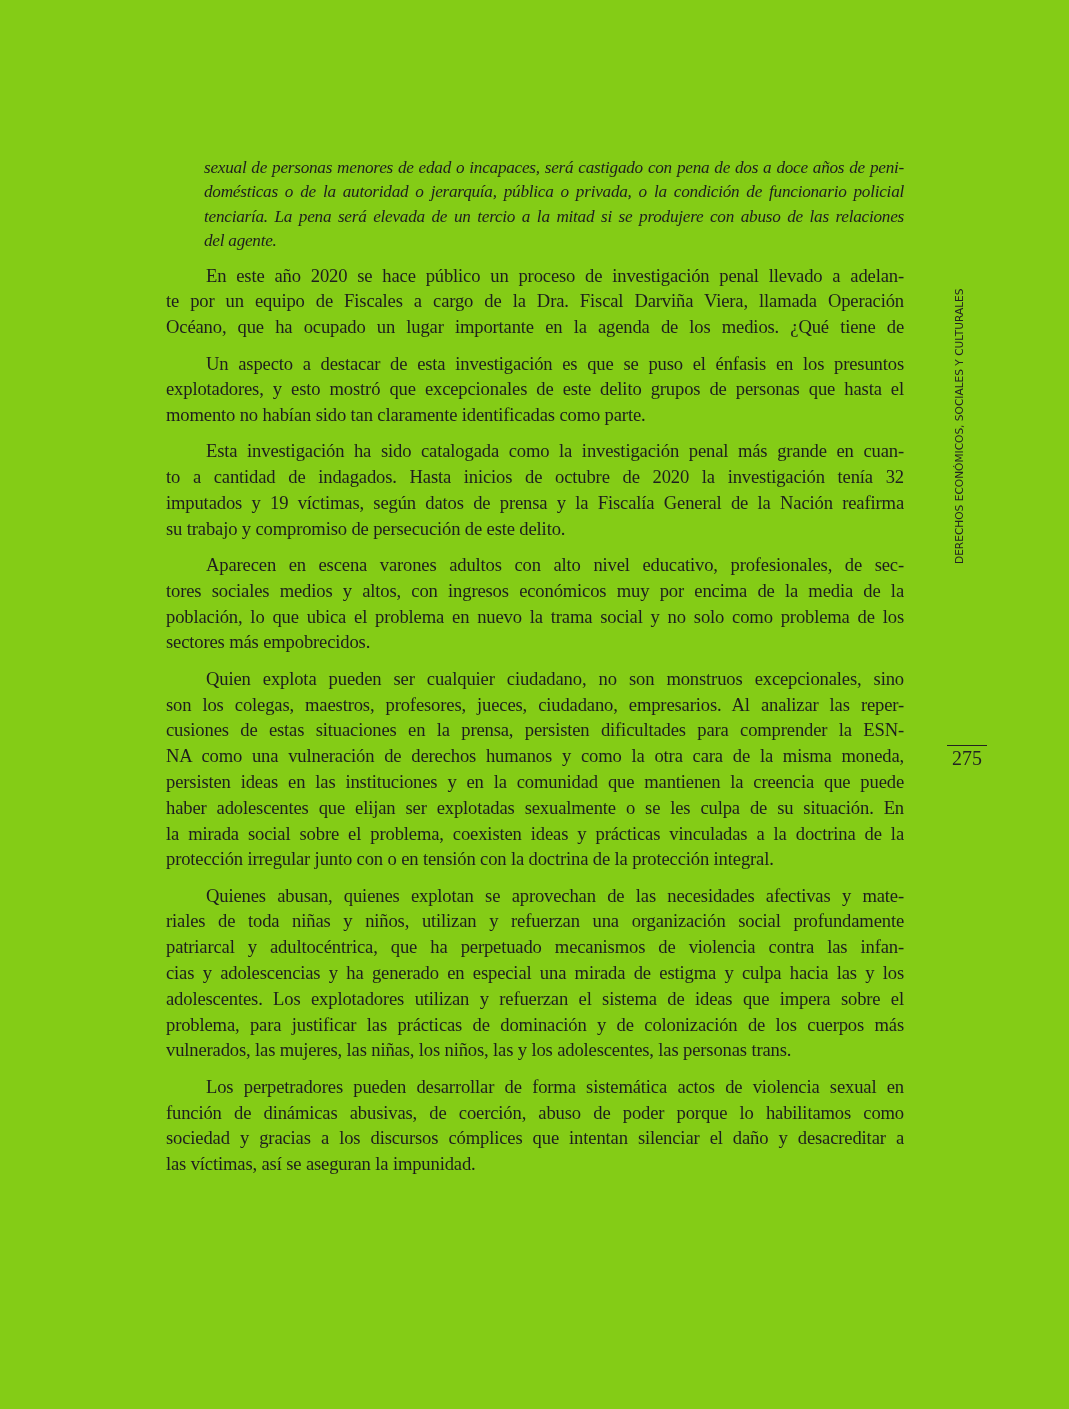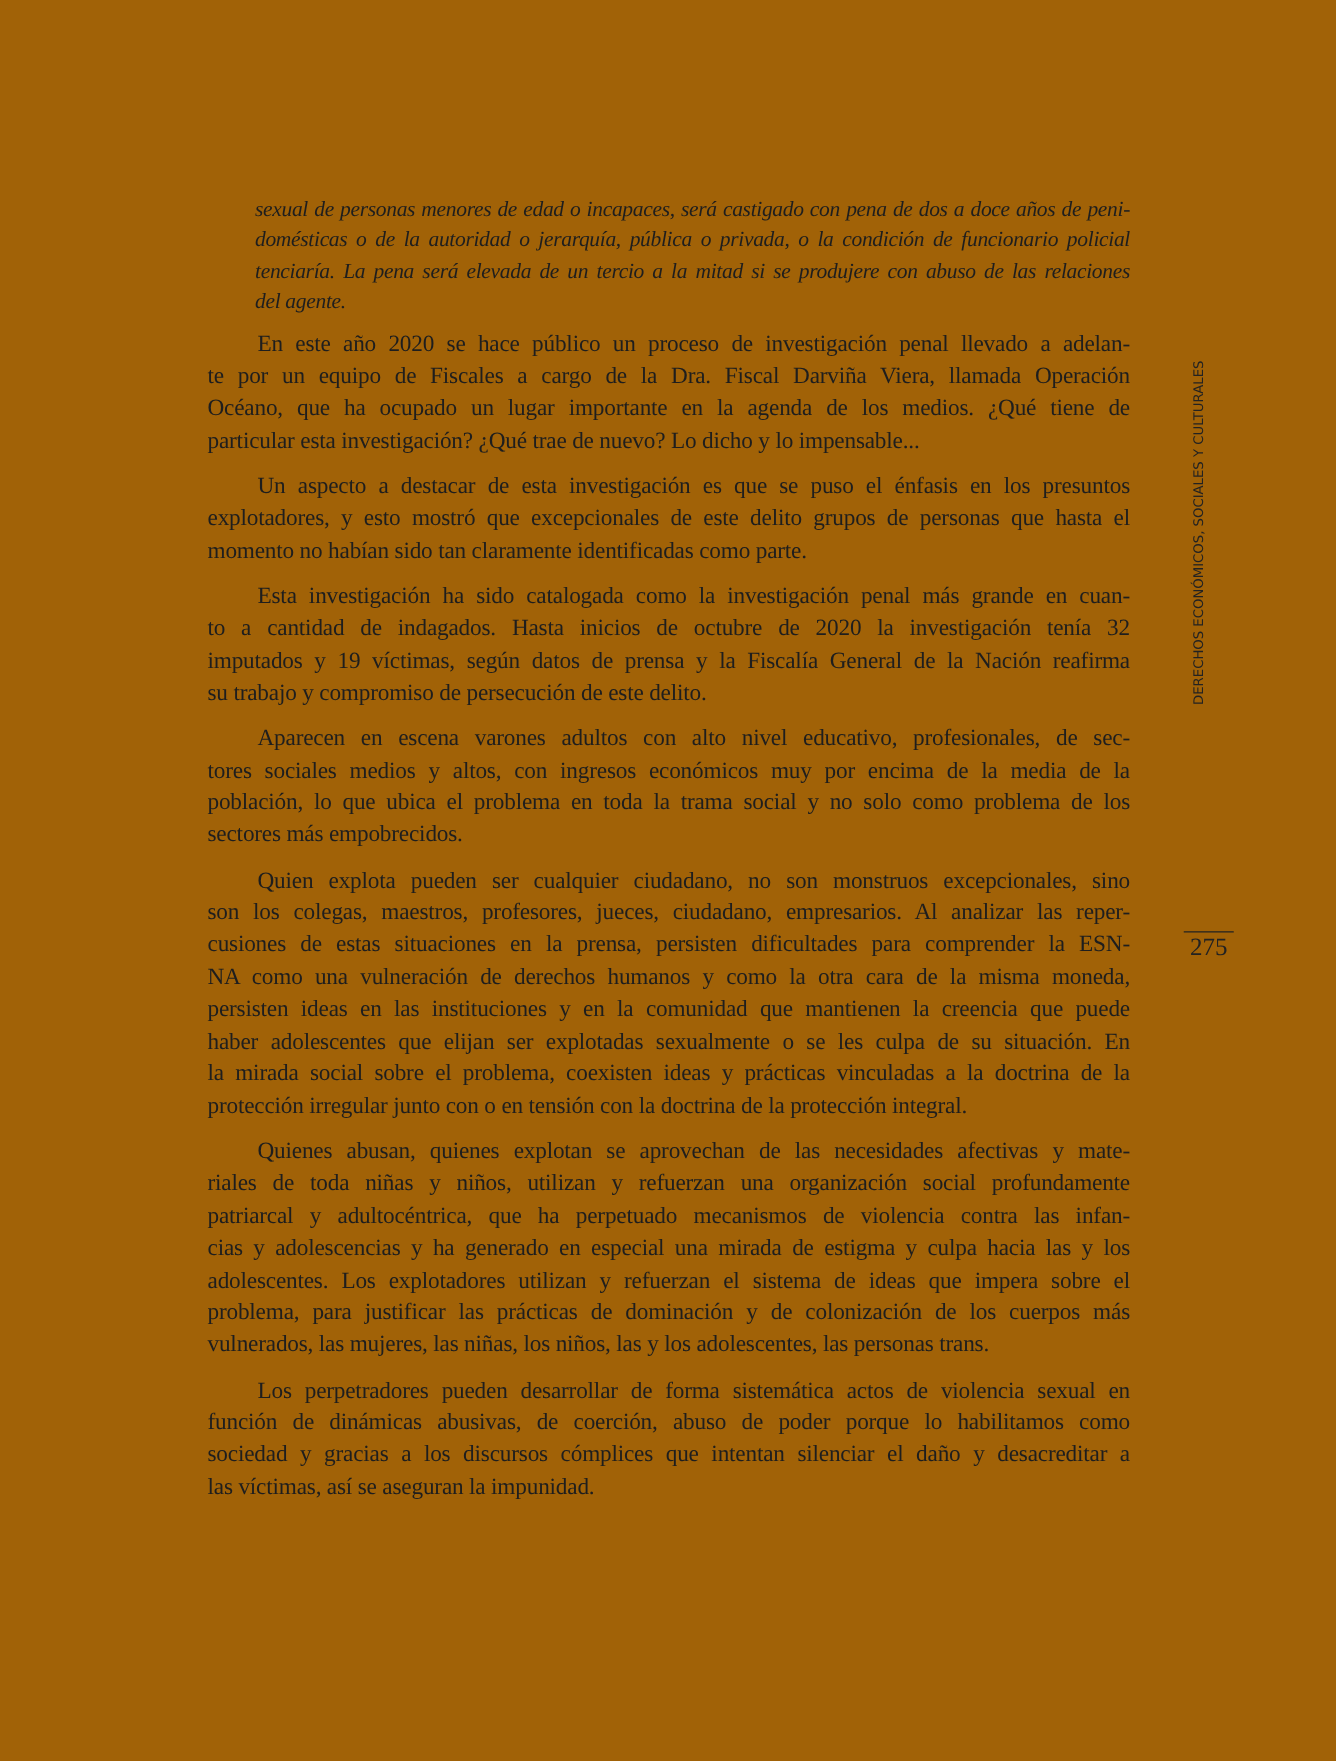--- a/index.html
+++ b/index.html
@@ -1,17 +1,17 @@
 <!DOCTYPE html>
 <html><head>
 <meta charset="utf-8">
 <style>
   html, body { margin: 0; padding: 0; background: #ffffff; }
   body { width: 1069px; height: 1409px; position: relative; overflow: hidden; }
-  .page { position: absolute; left: 0; top: 0; width: 1069px; height: 1409px; background: #a16207; color: #1e1e1e; }
+  .page { position: absolute; left: 0; top: 0; width: 1069px; height: 1409px; background: #84cc16; color: #1e1e1e; }
   .body-text { position: absolute; left: 166px; top: 156px; width: 738px; font-family: "Liberation Serif", serif; }
   .quote { font-style: italic; font-size: 17.2px; line-height: 24.4px; margin: 0 0 0 38px; letter-spacing: -0.25px; }
   .para { font-size: 18.6px; line-height: 25.8px; margin: 0; letter-spacing: -0.15px; }
   .quote + .para { margin-top: 9px; }
   .para + .para { margin-top: 10.5px; }
   .line { display: block; text-align: justify; text-align-last: justify; white-space: nowrap; overflow: visible; }
   .line.last { text-align-last: left; }
   .line.indent { text-indent: 40px; }
   .running-head { position: absolute; left: 953px; top: 244px; width: 20px; height: 320px; }
   .running-head span { position: absolute; left: 0; top: 320px; transform-origin: 0 0; transform: rotate(-90deg); white-space: nowrap; font-family: "DejaVu Sans", sans-serif; font-size: 10.6px; letter-spacing: 0px; color: #222; }
@@ -26,40 +26,39 @@
       <span class="line">sexual de personas menores de edad o incapaces, será castigado con pena de dos a doce años de peni-</span>
       <span class="line">domésticas o de la autoridad o jerarquía, pública o privada, o la condición de funcionario policial</span>
       <span class="line">tenciaría. La pena será elevada de un tercio a la mitad si se produjere con abuso de las relaciones</span>
       <span class="line last">del agente.</span>
     </p>
 
     <p class="para">
       <span class="line indent">En este año 2020 se hace público un proceso de investigación penal llevado a adelan-</span>
       <span class="line">te por un equipo de Fiscales a cargo de la Dra. Fiscal Darviña Viera, llamada Operación</span>
       <span class="line">Océano, que ha ocupado un lugar importante en la agenda de los medios. ¿Qué tiene de</span>
-      <span class="line last">particular esta investigación? ¿Qué trae de nuevo? Lo dicho y lo impensable...</span>
     </p>
 
     <p class="para">
       <span class="line indent">Un aspecto a destacar de esta investigación es que se puso el énfasis en los presuntos</span>
       <span class="line">explotadores, y esto mostró que excepcionales de este delito grupos de personas que hasta el</span>
       <span class="line last">momento no habían sido tan claramente identificadas como parte.</span>
     </p>
 
     <p class="para">
       <span class="line indent">Esta investigación ha sido catalogada como la investigación penal más grande en cuan-</span>
       <span class="line">to a cantidad de indagados. Hasta inicios de octubre de 2020 la investigación tenía 32</span>
       <span class="line">imputados y 19 víctimas, según datos de prensa y la Fiscalía General de la Nación reafirma</span>
       <span class="line last">su trabajo y compromiso de persecución de este delito.</span>
     </p>
 
     <p class="para">
       <span class="line indent">Aparecen en escena varones adultos con alto nivel educativo, profesionales, de sec-</span>
       <span class="line">tores sociales medios y altos, con ingresos económicos muy por encima de la media de la</span>
-      <span class="line">población, lo que ubica el problema en toda la trama social y no solo como problema de los</span>
+      <span class="line">población, lo que ubica el problema en nuevo la trama social y no solo como problema de los</span>
       <span class="line last">sectores más empobrecidos.</span>
     </p>
 
     <p class="para">
       <span class="line indent">Quien explota pueden ser cualquier ciudadano, no son monstruos excepcionales, sino</span>
       <span class="line">son los colegas, maestros, profesores, jueces, ciudadano, empresarios. Al analizar las reper-</span>
       <span class="line">cusiones de estas situaciones en la prensa, persisten dificultades para comprender la ESN-</span>
       <span class="line">NA como una vulneración de derechos humanos y como la otra cara de la misma moneda,</span>
       <span class="line">persisten ideas en las instituciones y en la comunidad que mantienen la creencia que puede</span>
       <span class="line">haber adolescentes que elijan ser explotadas sexualmente o se les culpa de su situación. En</span>

